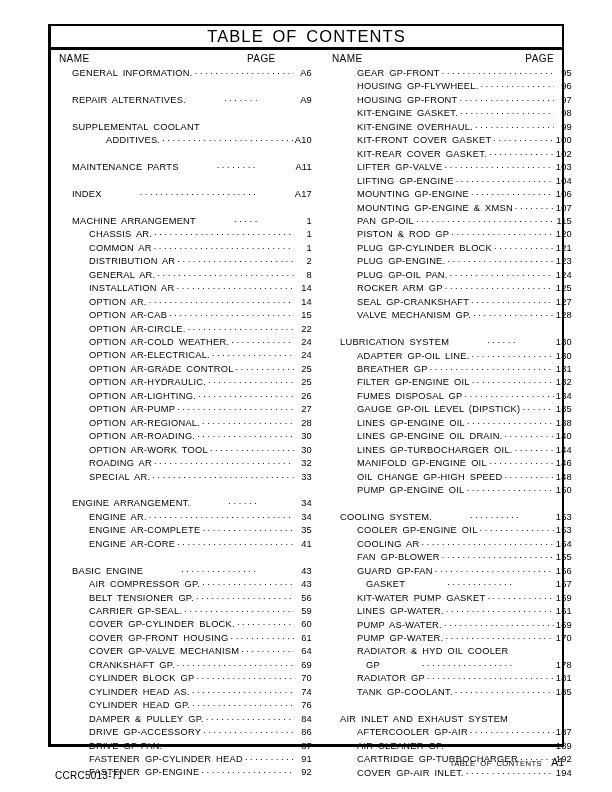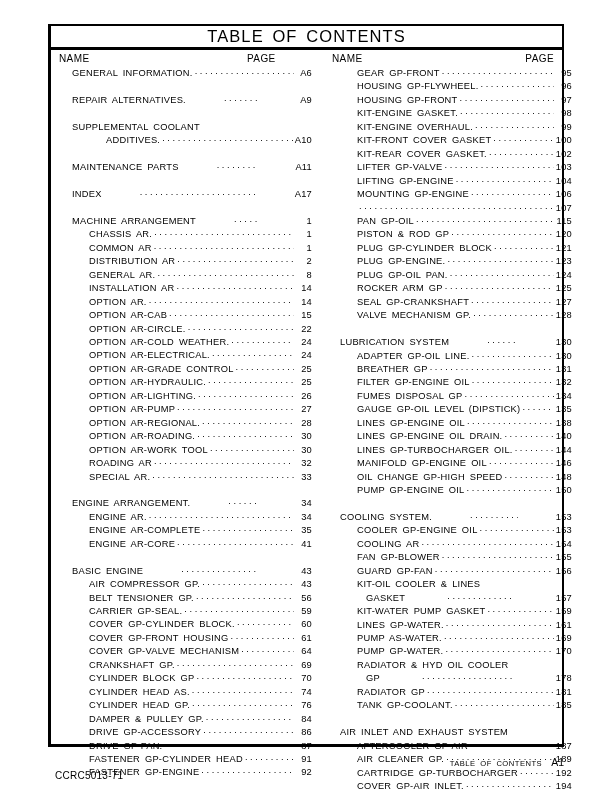--- a/index.html
+++ b/index.html
@@ -460,20 +460,21 @@
             <span class="e-label">LIFTING  GP-ENGINE</span>
             <span class="e-dots"></span>
             <span class="e-page">104</span>
           </div>
           <div class="entry lvl2">
             <span class="e-label">MOUNTING  GP-ENGINE</span>
             <span class="e-dots"></span>
             <span class="e-page">106</span>
           </div>
           <div class="entry lvl2">
+            <span class="e-label">MOUNTING  GP-ENGINE  &amp;  XMSN</span>
             <span class="e-dots"></span>
             <span class="e-page">107</span>
           </div>
           <div class="entry lvl2">
             <span class="e-label">PAN  GP-OIL</span>
             <span class="e-dots"></span>
             <span class="e-page">115</span>
           </div>
           <div class="entry lvl2">
             <span class="e-label">PISTON  &amp;  ROD  GP</span>
@@ -587,23 +588,20 @@
           </div>
           <div class="entry lvl2">
             <span class="e-label">FAN  GP-BLOWER</span>
             <span class="e-dots"></span>
             <span class="e-page">155</span>
           </div>
           <div class="entry lvl2">
             <span class="e-label">GUARD  GP-FAN</span>
             <span class="e-dots"></span>
             <span class="e-page">156</span>
-          </div>
-          <div class="entry lvl2 e-nopage">
-            <span class="e-label">KIT-OIL  COOLER  &amp;  LINES</span>
           </div>
           <div class="entry cont2">
             <span class="e-label">GASKET</span>
             <span class="e-dots"></span>
             <span class="e-page">157</span>
           </div>
           <div class="entry lvl2">
             <span class="e-label">KIT-WATER  PUMP  GASKET</span>
             <span class="e-dots"></span>
             <span class="e-page">159</span>

